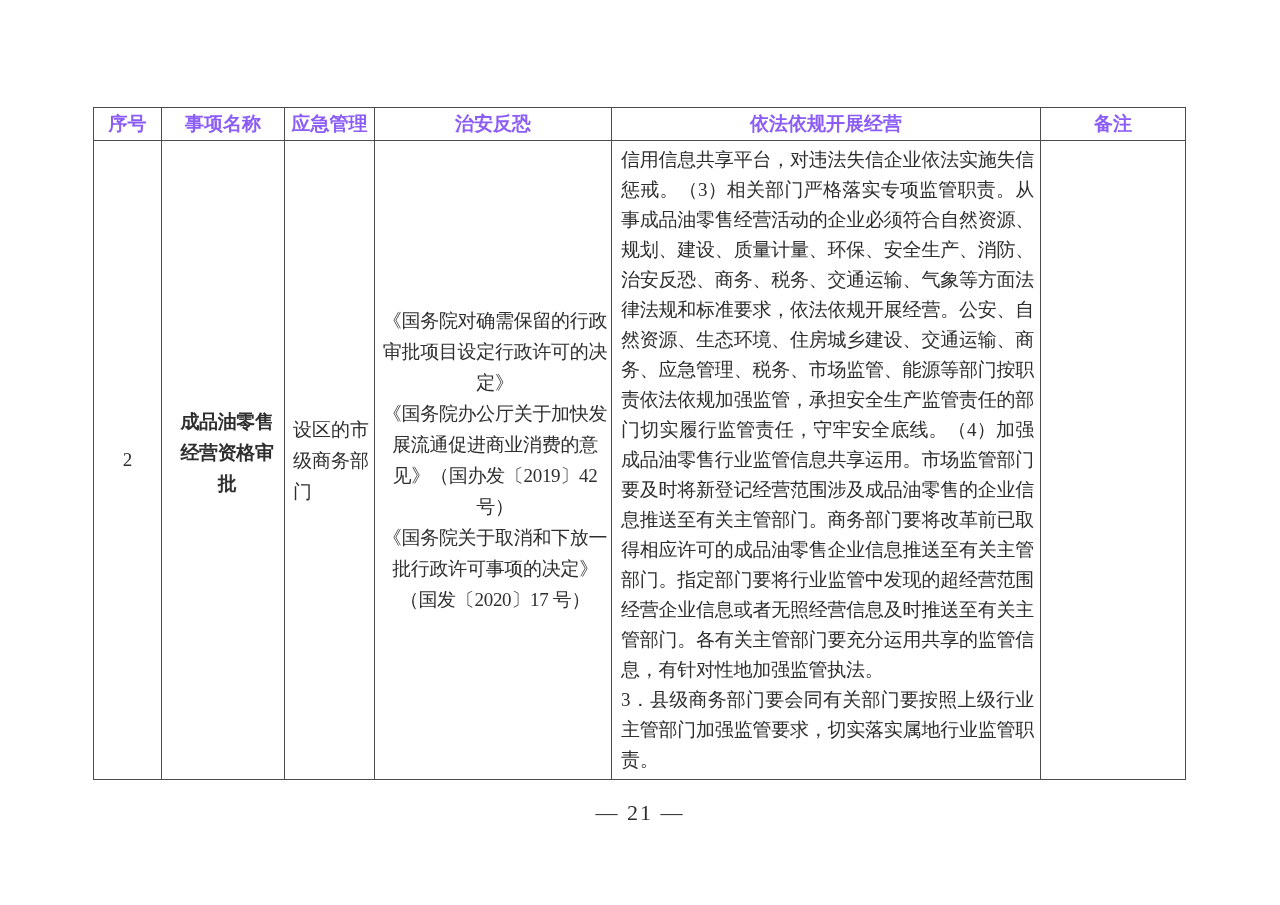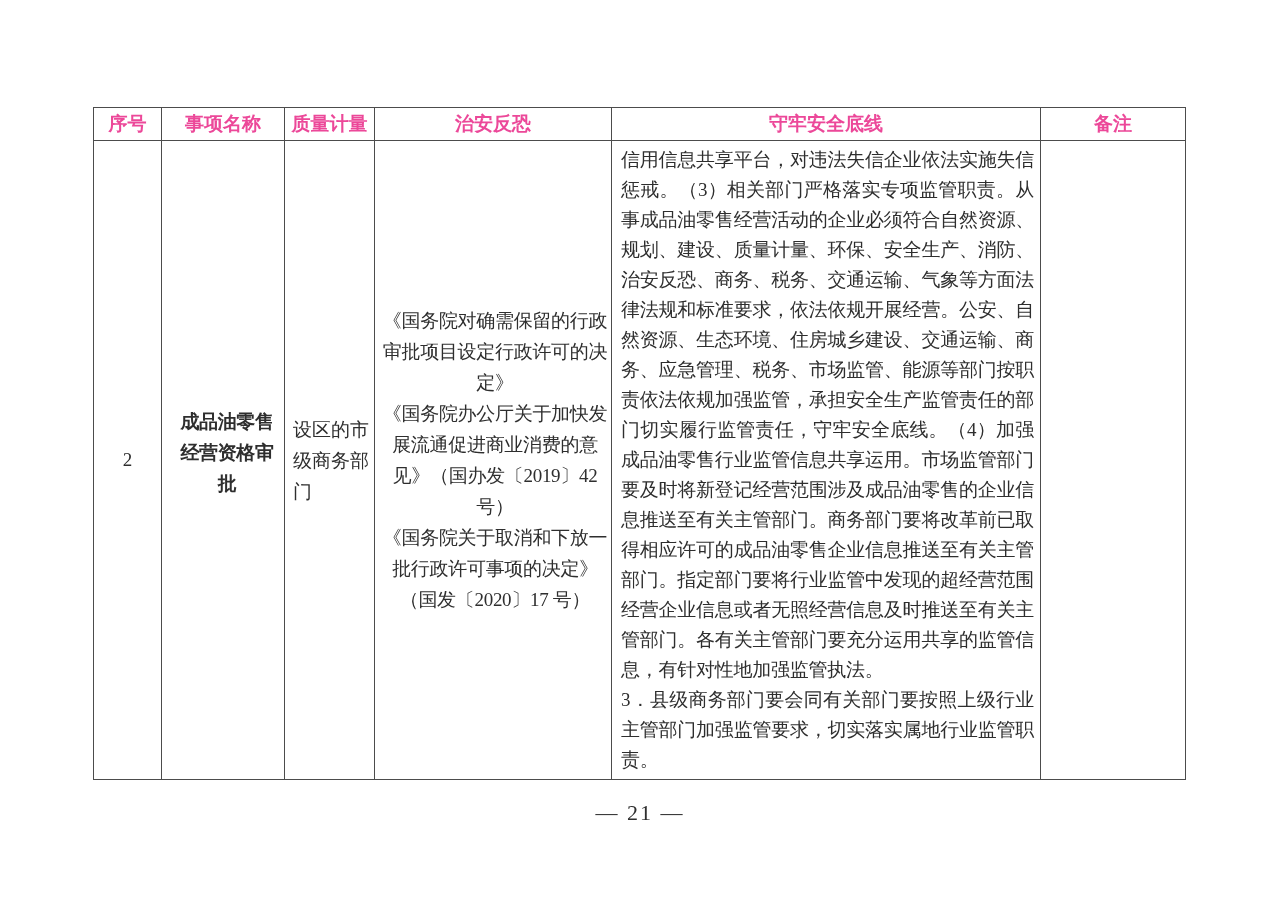--- a/index.html
+++ b/index.html
@@ -19,21 +19,21 @@
     border-collapse: collapse;
     table-layout: fixed;
   }
   .approval-table th, .approval-table td {
     border: 1px solid #4c4c4c;
   }
   .approval-table th {
     font-family: "Liberation Sans", "DejaVu Sans", sans-serif;
     font-weight: bold;
     font-size: 19px;
-    color: #ec4899;
+    color: #8b5cf6;
     height: 33px;
     text-align: center;
     vertical-align: middle;
     background: #ffffff;
   }
   .approval-table td {
     font-size: 19px;
     line-height: 30px;
     vertical-align: middle;
     color: #2e2e2e;
@@ -93,23 +93,23 @@
       <col style="width:123px">
       <col style="width:90px">
       <col style="width:237px">
       <col style="width:429px">
       <col style="width:145px">
     </colgroup>
     <thead>
       <tr>
         <th>序号</th>
         <th>事项名称</th>
-        <th>质量计量</th>
+        <th>应急管理</th>
         <th>治安反恐</th>
-        <th>守牢安全底线</th>
+        <th>依法依规开展经营</th>
         <th>备注</th>
       </tr>
     </thead>
     <tbody>
       <tr>
         <td class="c-index">2</td>
         <td class="c-name">成品油零售经营资格审批</td>
         <td class="c-dept">设区的市级商务部门</td>
         <td class="c-basis">
           <div class="basis-item">《国务院对确需保留的行政审批项目设定行政许可的决定》</div>

